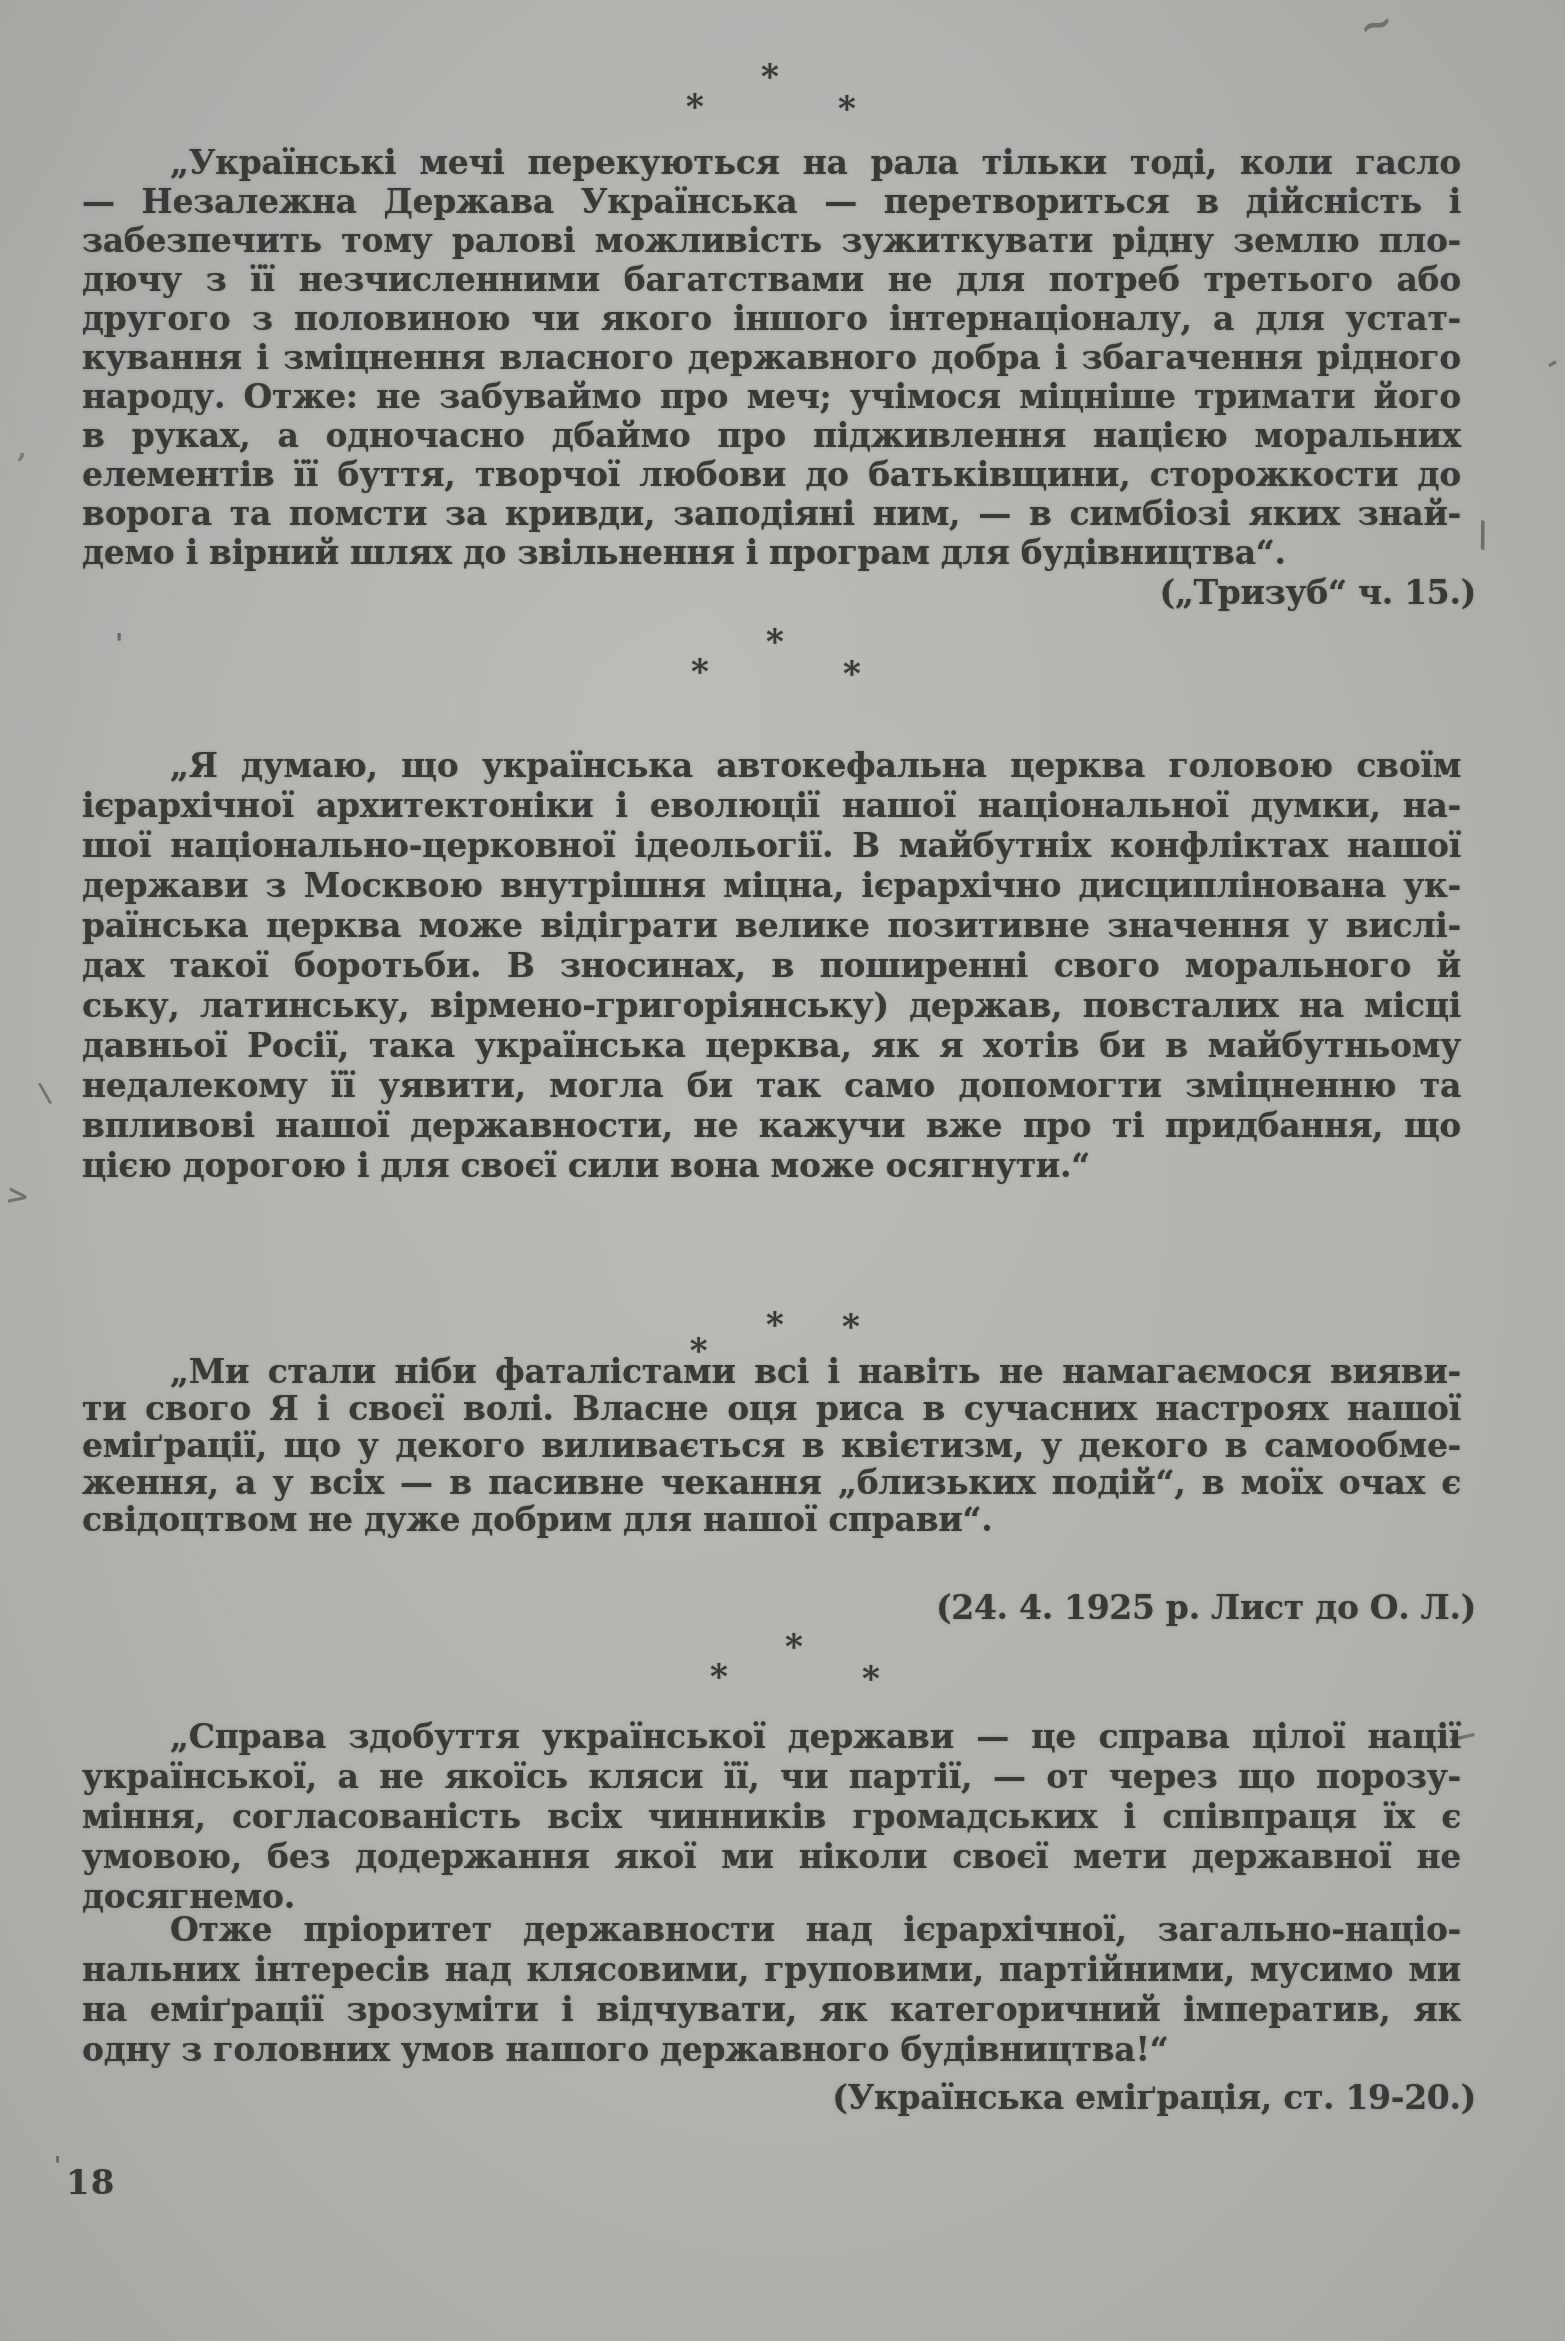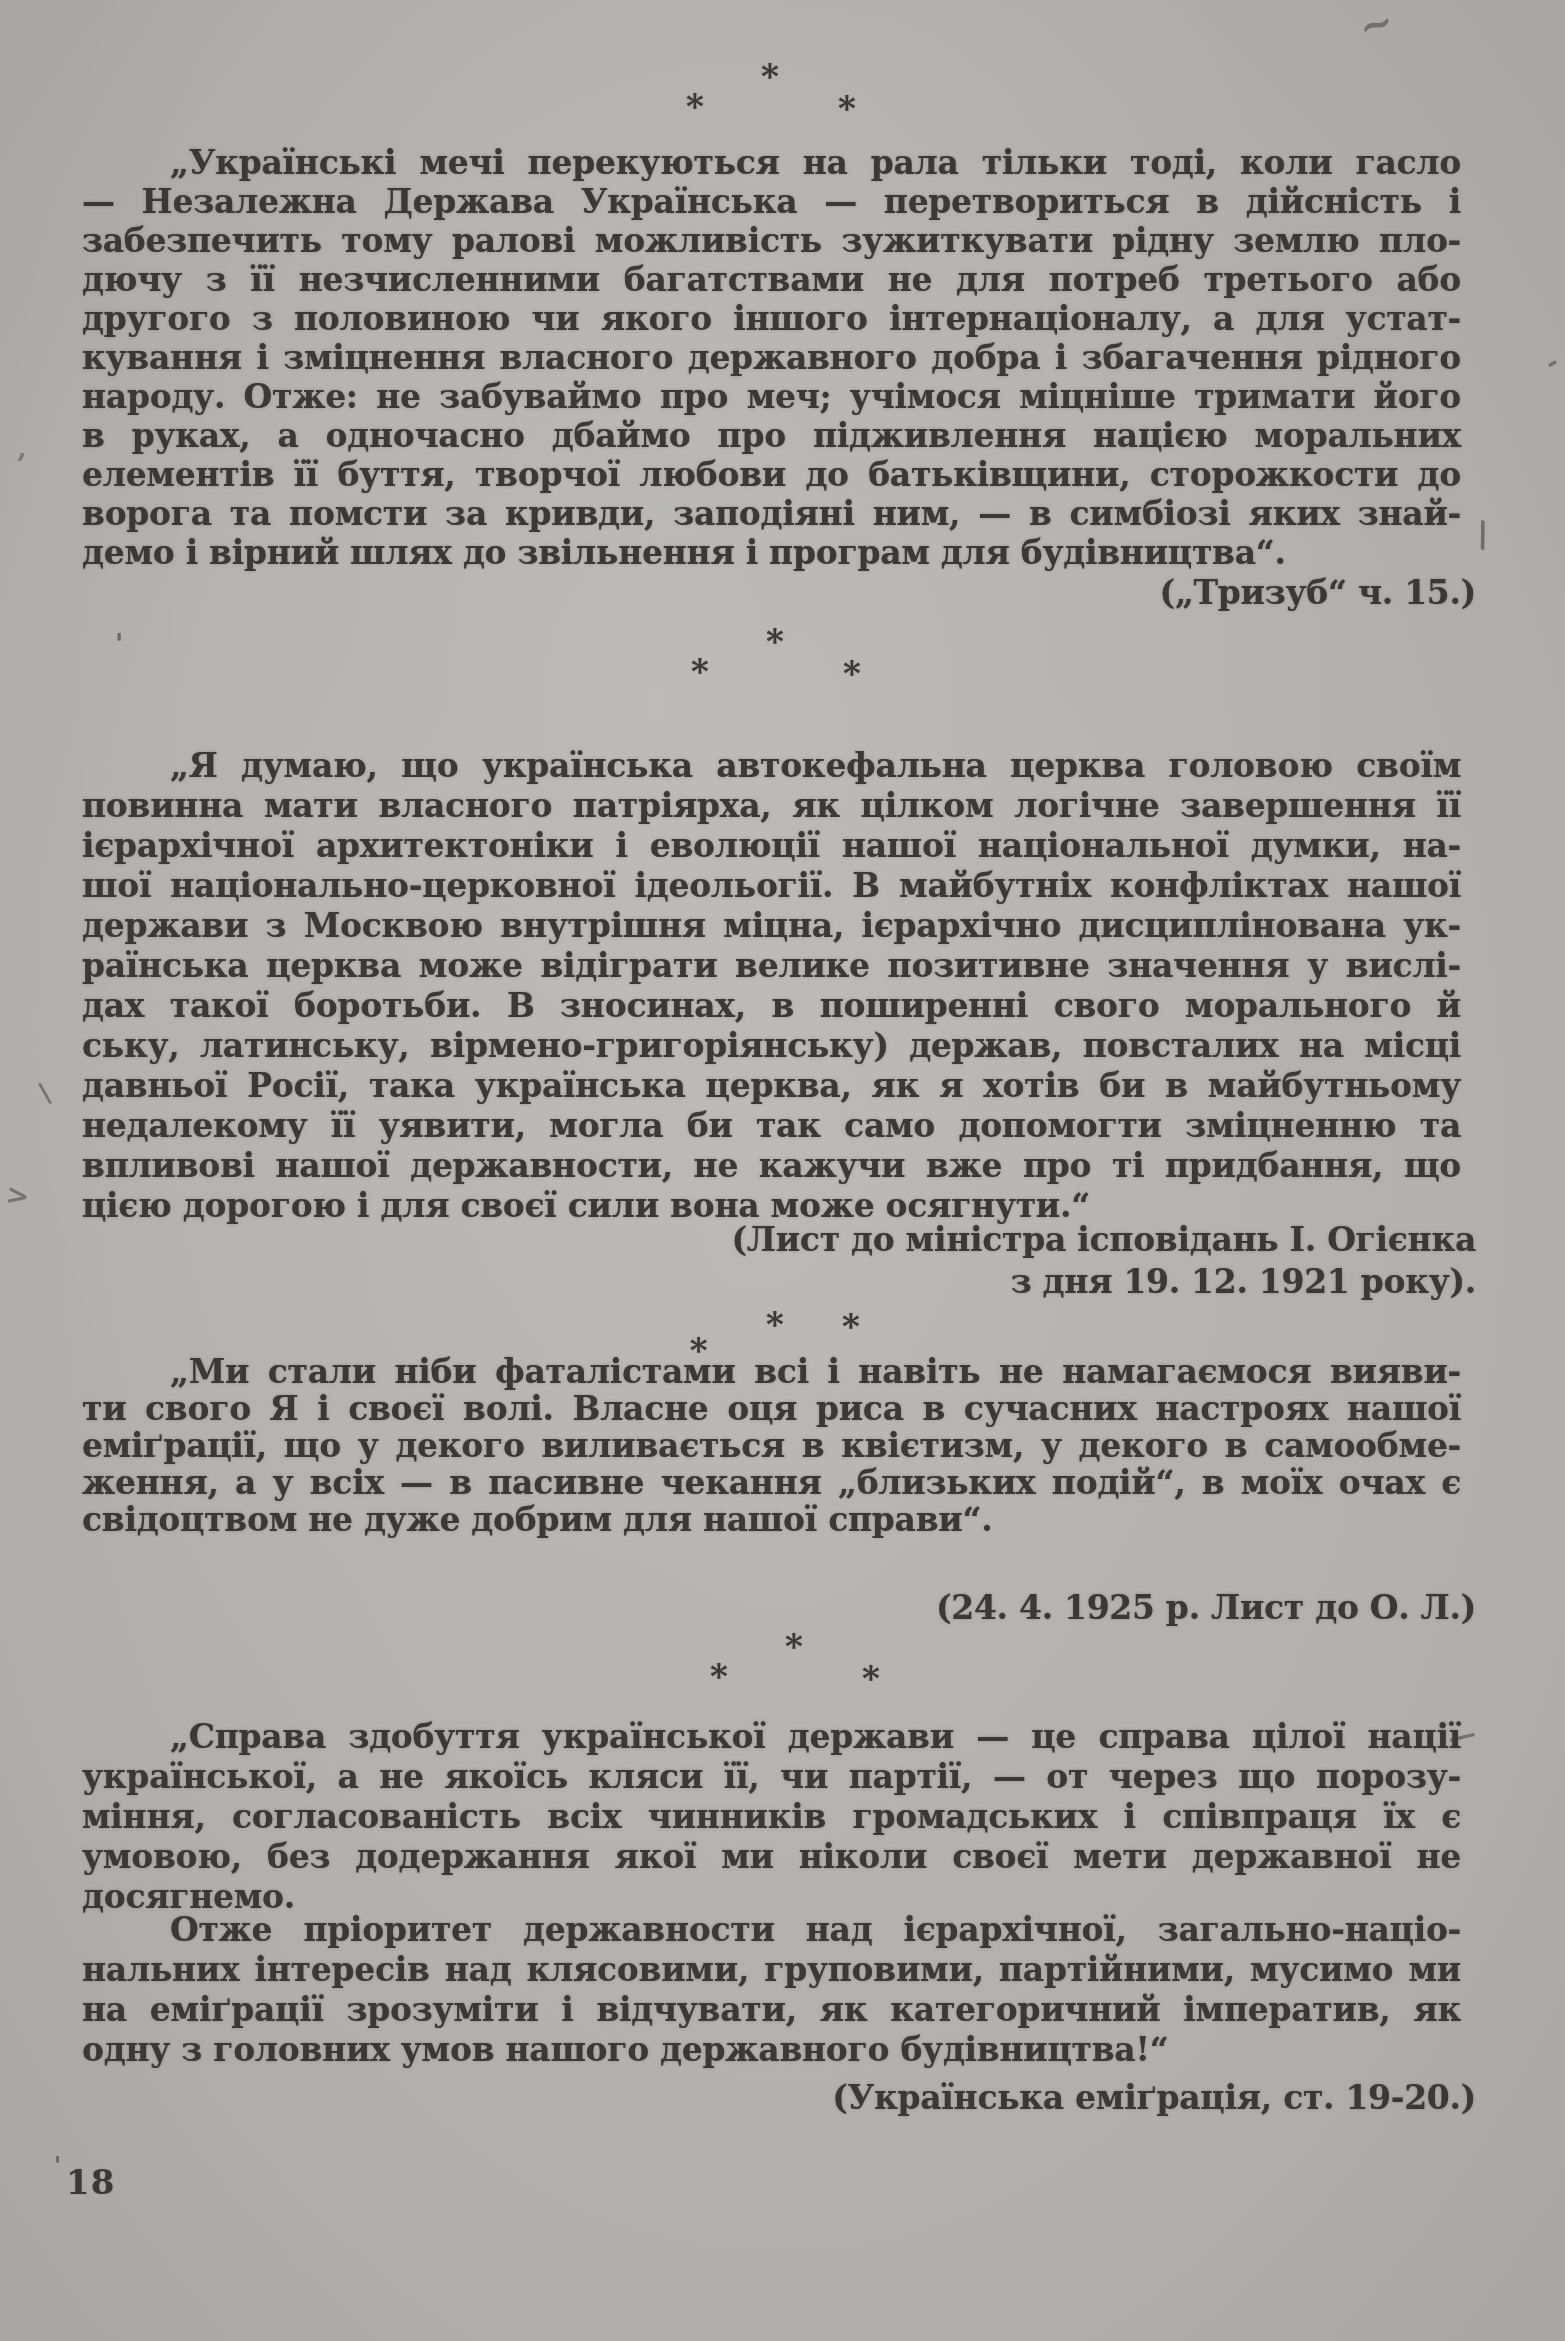--- a/index.html
+++ b/index.html
@@ -106,36 +106,31 @@
   </div>
 
   <div class="sep" id="sep2">
     <span class="a a1">*</span>
     <span class="a a2">*</span>
     <span class="a a3">*</span>
   </div>
 
   <div class="para" id="p2">
       <div class="tl first">„Я думаю, що українська автокефальна церква головою своїм</div>
-      <div class="tl">повинна мати власного патріярха, як цілком логічне завершення її</div>
       <div class="tl">ієрархічної архитектоніки і еволюції нашої національної думки, на-</div>
       <div class="tl">шої національно-церковної ідеольогії. В майбутніх конфліктах нашої</div>
       <div class="tl">держави з Москвою внутрішня міцна, ієрархічно дисциплінована ук-</div>
       <div class="tl">раїнська церква може відіграти велике позитивне значення у вислі-</div>
       <div class="tl">дах такої боротьби. В зносинах, в поширенні свого морального й</div>
       <div class="tl">ську, латинську, вірмено-григоріянську) держав, повсталих на місці</div>
       <div class="tl">давньої Росії, така українська церква, як я хотів би в майбутньому</div>
       <div class="tl">недалекому її уявити, могла би так само допомогти зміцненню та</div>
       <div class="tl">впливові нашої державности, не кажучи вже про ті придбання, що</div>
       <div class="tl last">цією дорогою і для своєї сили вона може осягнути.“</div>
     </div>
-  <div class="attr" id="attr2">
-    <div class="attr-line">(Лист до міністра ісповідань І. Огієнка</div>
-    <div class="attr-line">з дня 19. 12. 1921 року).</div>
-  </div>
 
   <div class="sep" id="sep3">
     <span class="a a1">*</span>
     <span class="a a2">*</span>
     <span class="a a3">*</span>
   </div>
 
   <div class="para" id="p3">
       <div class="tl first">„Ми стали ніби фаталістами всі і навіть не намагаємося вияви-</div>
       <div class="tl">ти свого Я і своєї волі. Власне оця риса в сучасних настроях нашої</div>

